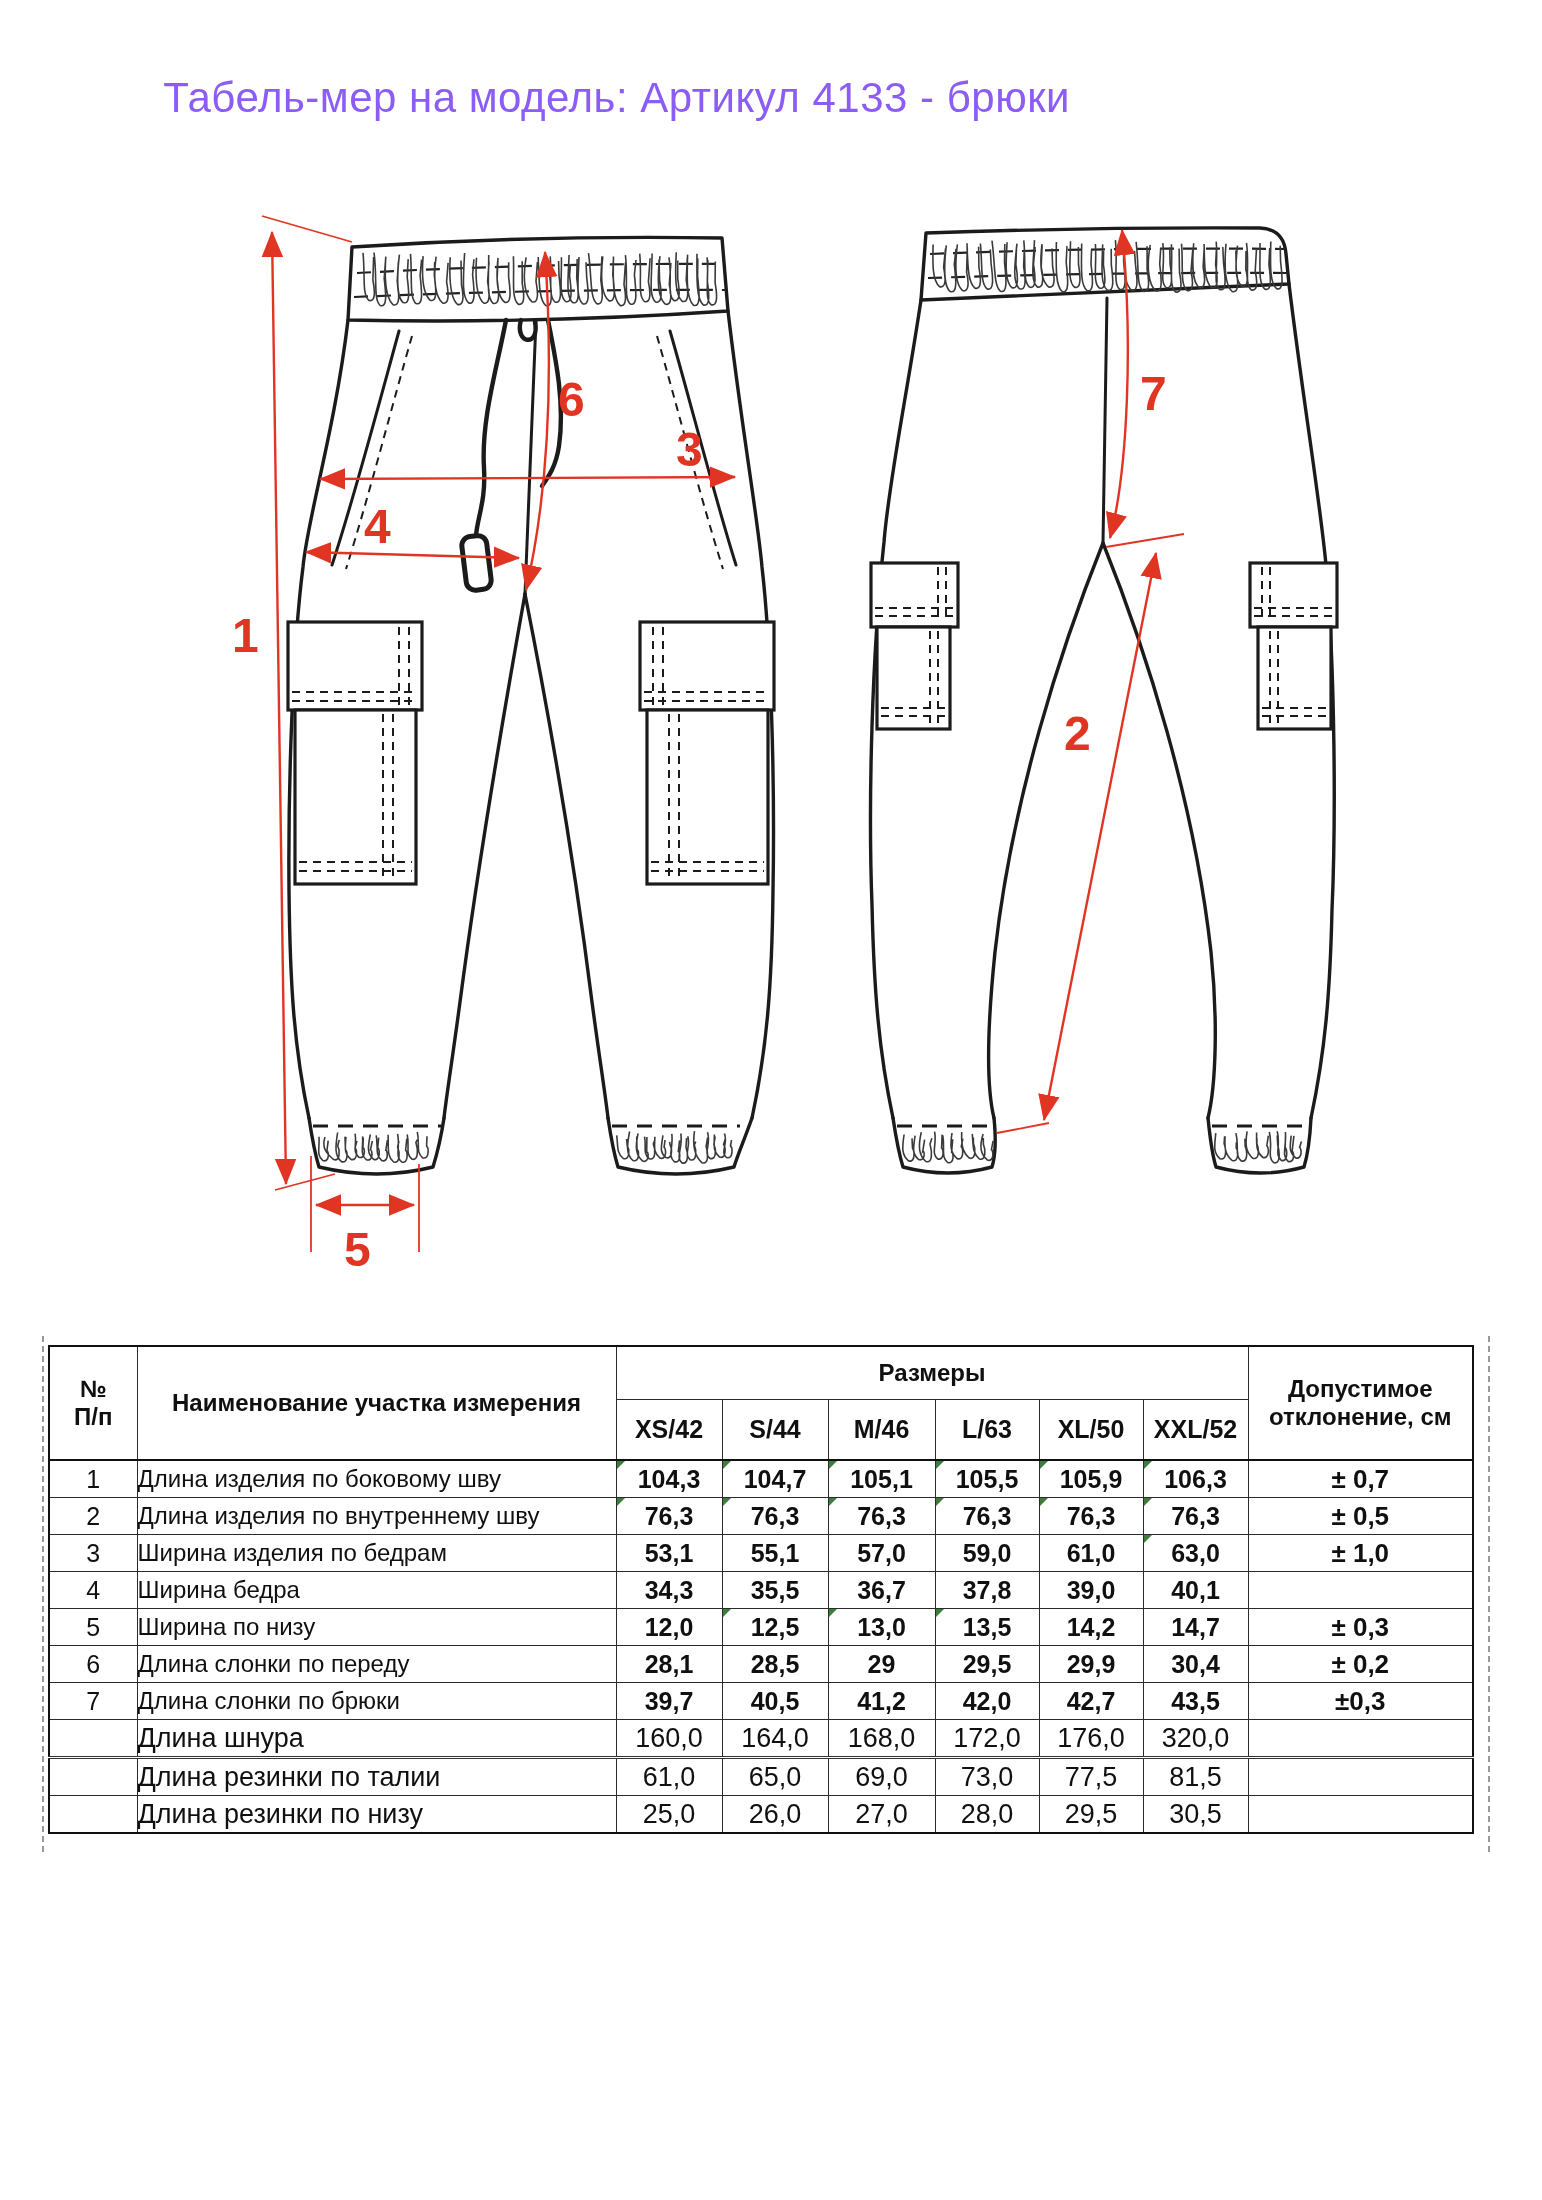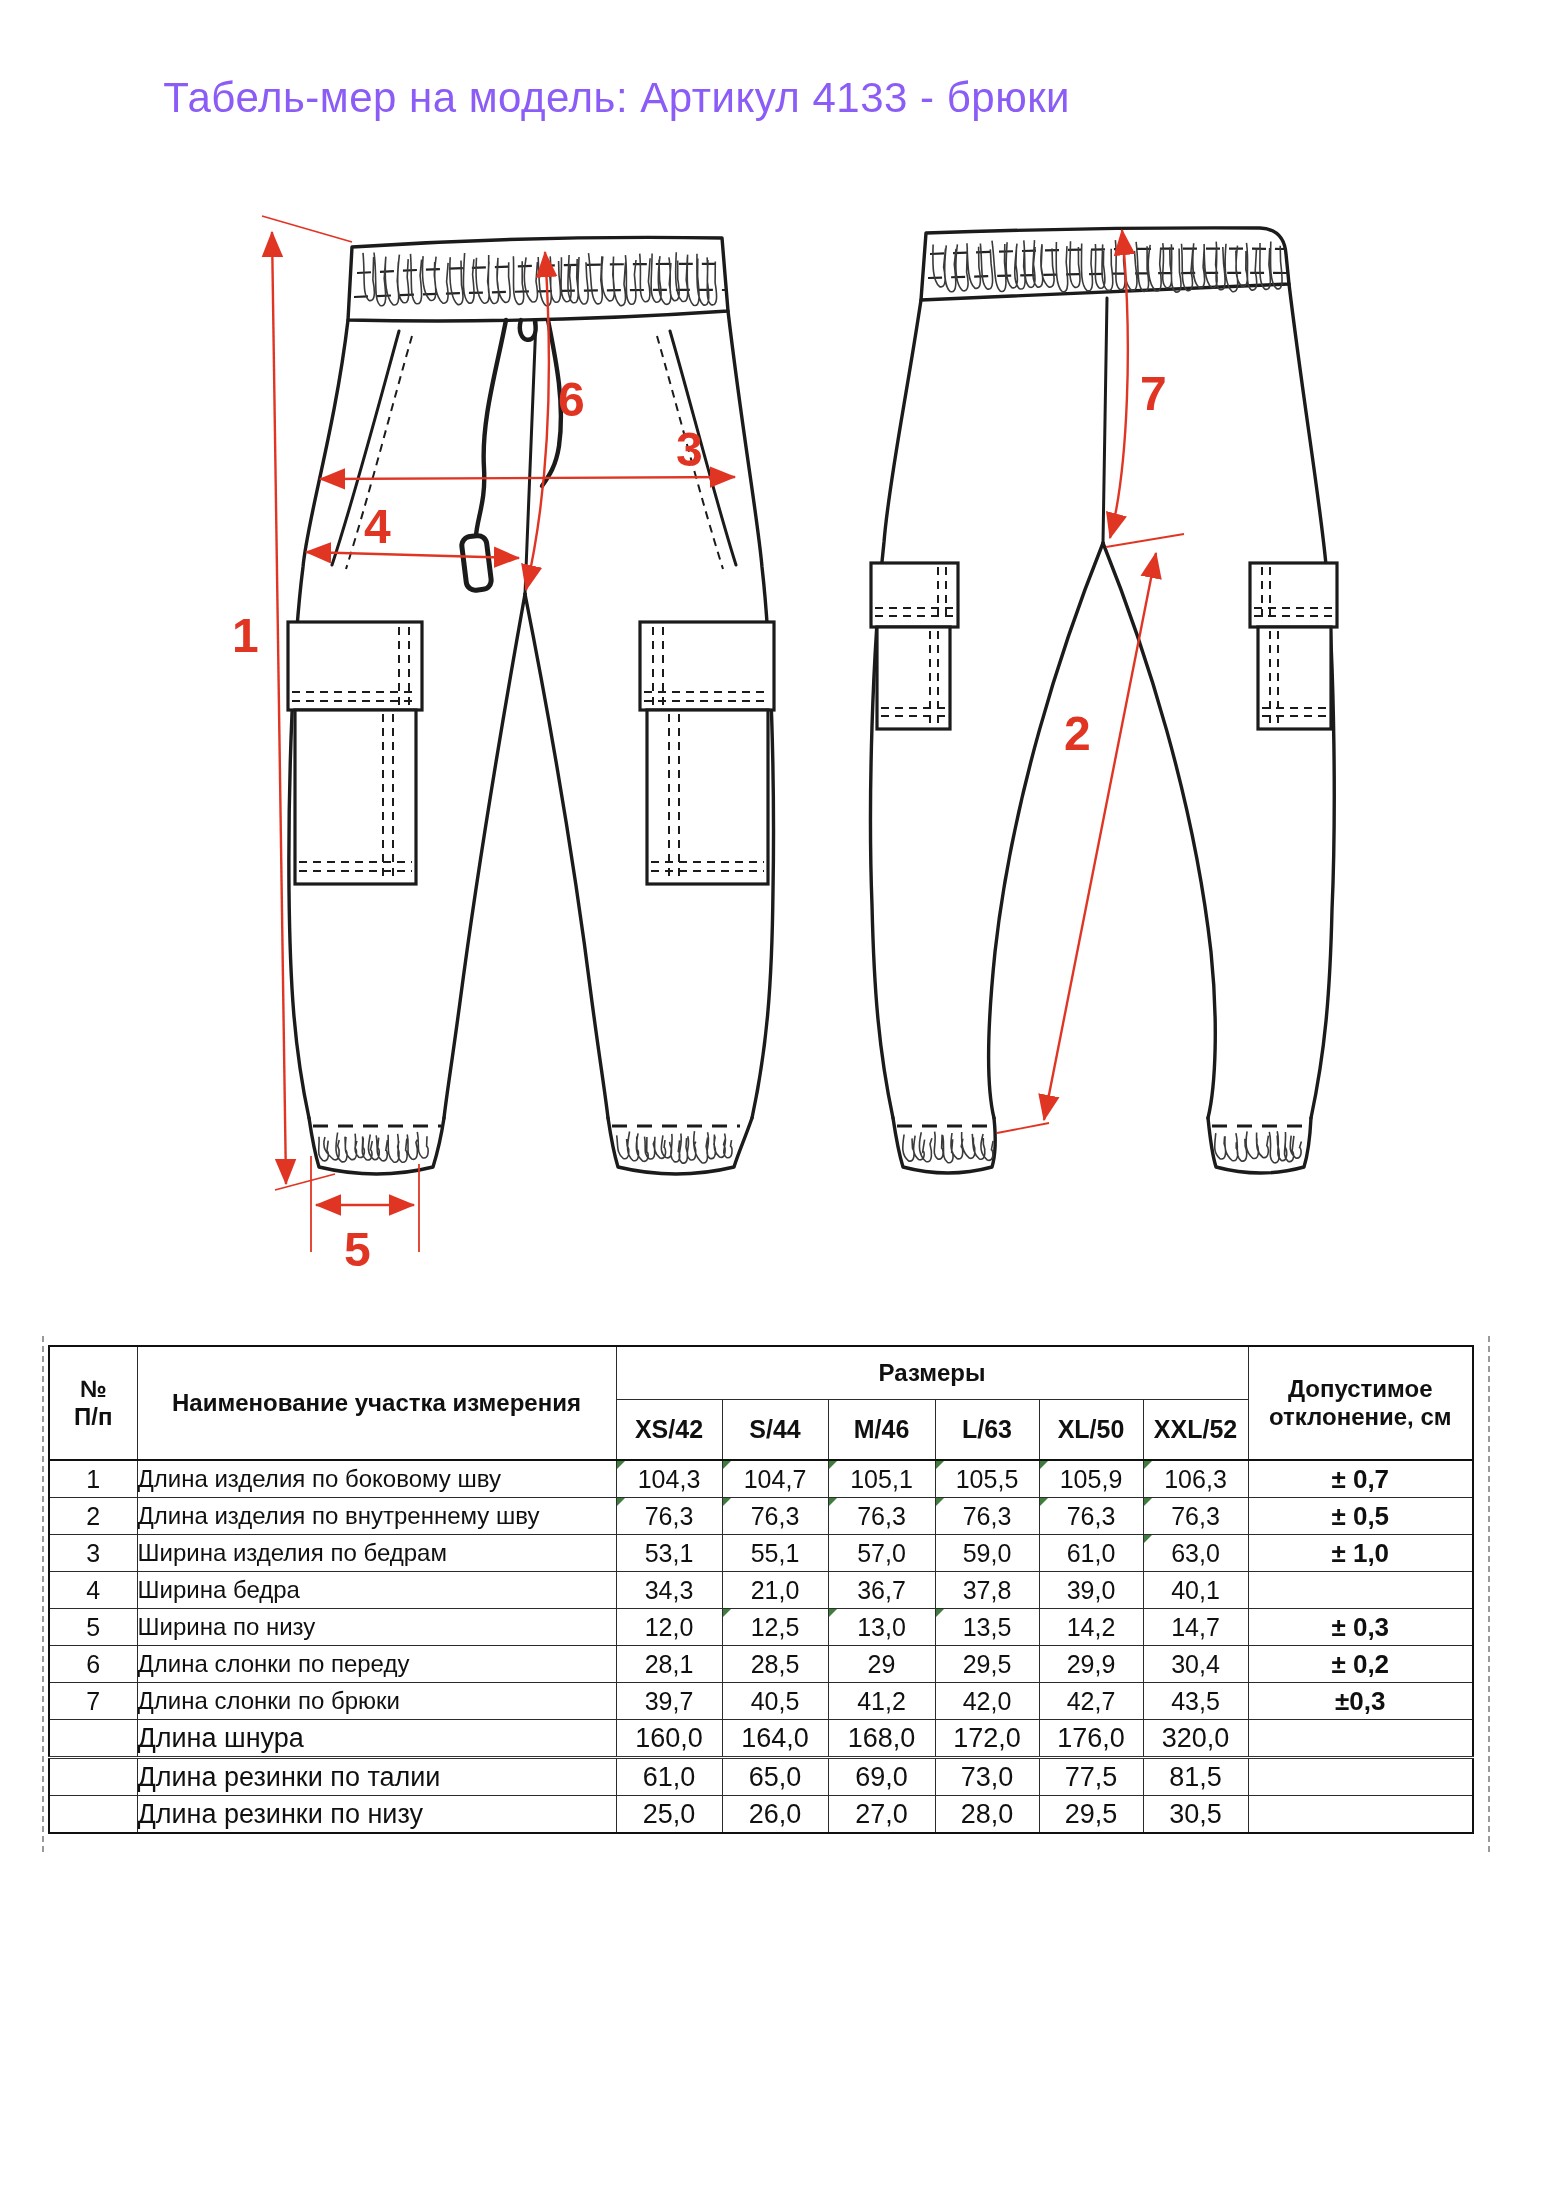--- a/index.html
+++ b/index.html
@@ -35,21 +35,21 @@
     border:2.5px solid #101010;color:#101010;
   }
   table.meas th,table.meas td{border:1.5px solid #2b2b2b;padding:0;overflow:hidden;}
   thead th{font-weight:700;font-size:24px;text-align:center;vertical-align:middle;line-height:1.15;}
   .h-group{height:52px;border-bottom:2px solid #2b2b2b;}
   .h-size{height:59px;font-size:25px;}
   thead{border-bottom:2.2px solid #101010;}
   tbody td{height:36px;font-size:25px;vertical-align:middle;}
   td.c-num{text-align:center;}
   td.c-name{text-align:left;padding-left:8px;font-size:24px;white-space:nowrap;margin-left:36px;}
-  td.c-val{text-align:center;position:relative;}
+  td.c-val{text-align:center;position:relative;font-weight:bold;}
   td.c-allow{text-align:center;font-weight:700;font-size:26px;}
   tr.boldrow td{font-weight:400;font-size:27px;}
   tr.sep td{border-top:3px double #333;}
   td.gm::before{
     content:"";position:absolute;top:0;left:0;width:0;height:0;
     border-top:8px solid #3e7d3e;border-right:8px solid transparent;
   }
 </style>
 </head>
 <body>
@@ -244,21 +244,21 @@
         <td class="c-val">57,0</td>
         <td class="c-val">59,0</td>
         <td class="c-val">61,0</td>
         <td class="c-val gm">63,0</td>
         <td class="c-allow">± 1,0</td>
       </tr>
       <tr>
         <td class="c-num">4</td>
         <td class="c-name">Ширина бедра</td>
         <td class="c-val">34,3</td>
-        <td class="c-val">21,0</td>
+        <td class="c-val">35,5</td>
         <td class="c-val">36,7</td>
         <td class="c-val">37,8</td>
         <td class="c-val">39,0</td>
         <td class="c-val">40,1</td>
         <td class="c-allow"></td>
       </tr>
       <tr>
         <td class="c-num">5</td>
         <td class="c-name">Ширина по низу</td>
         <td class="c-val">12,0</td>

